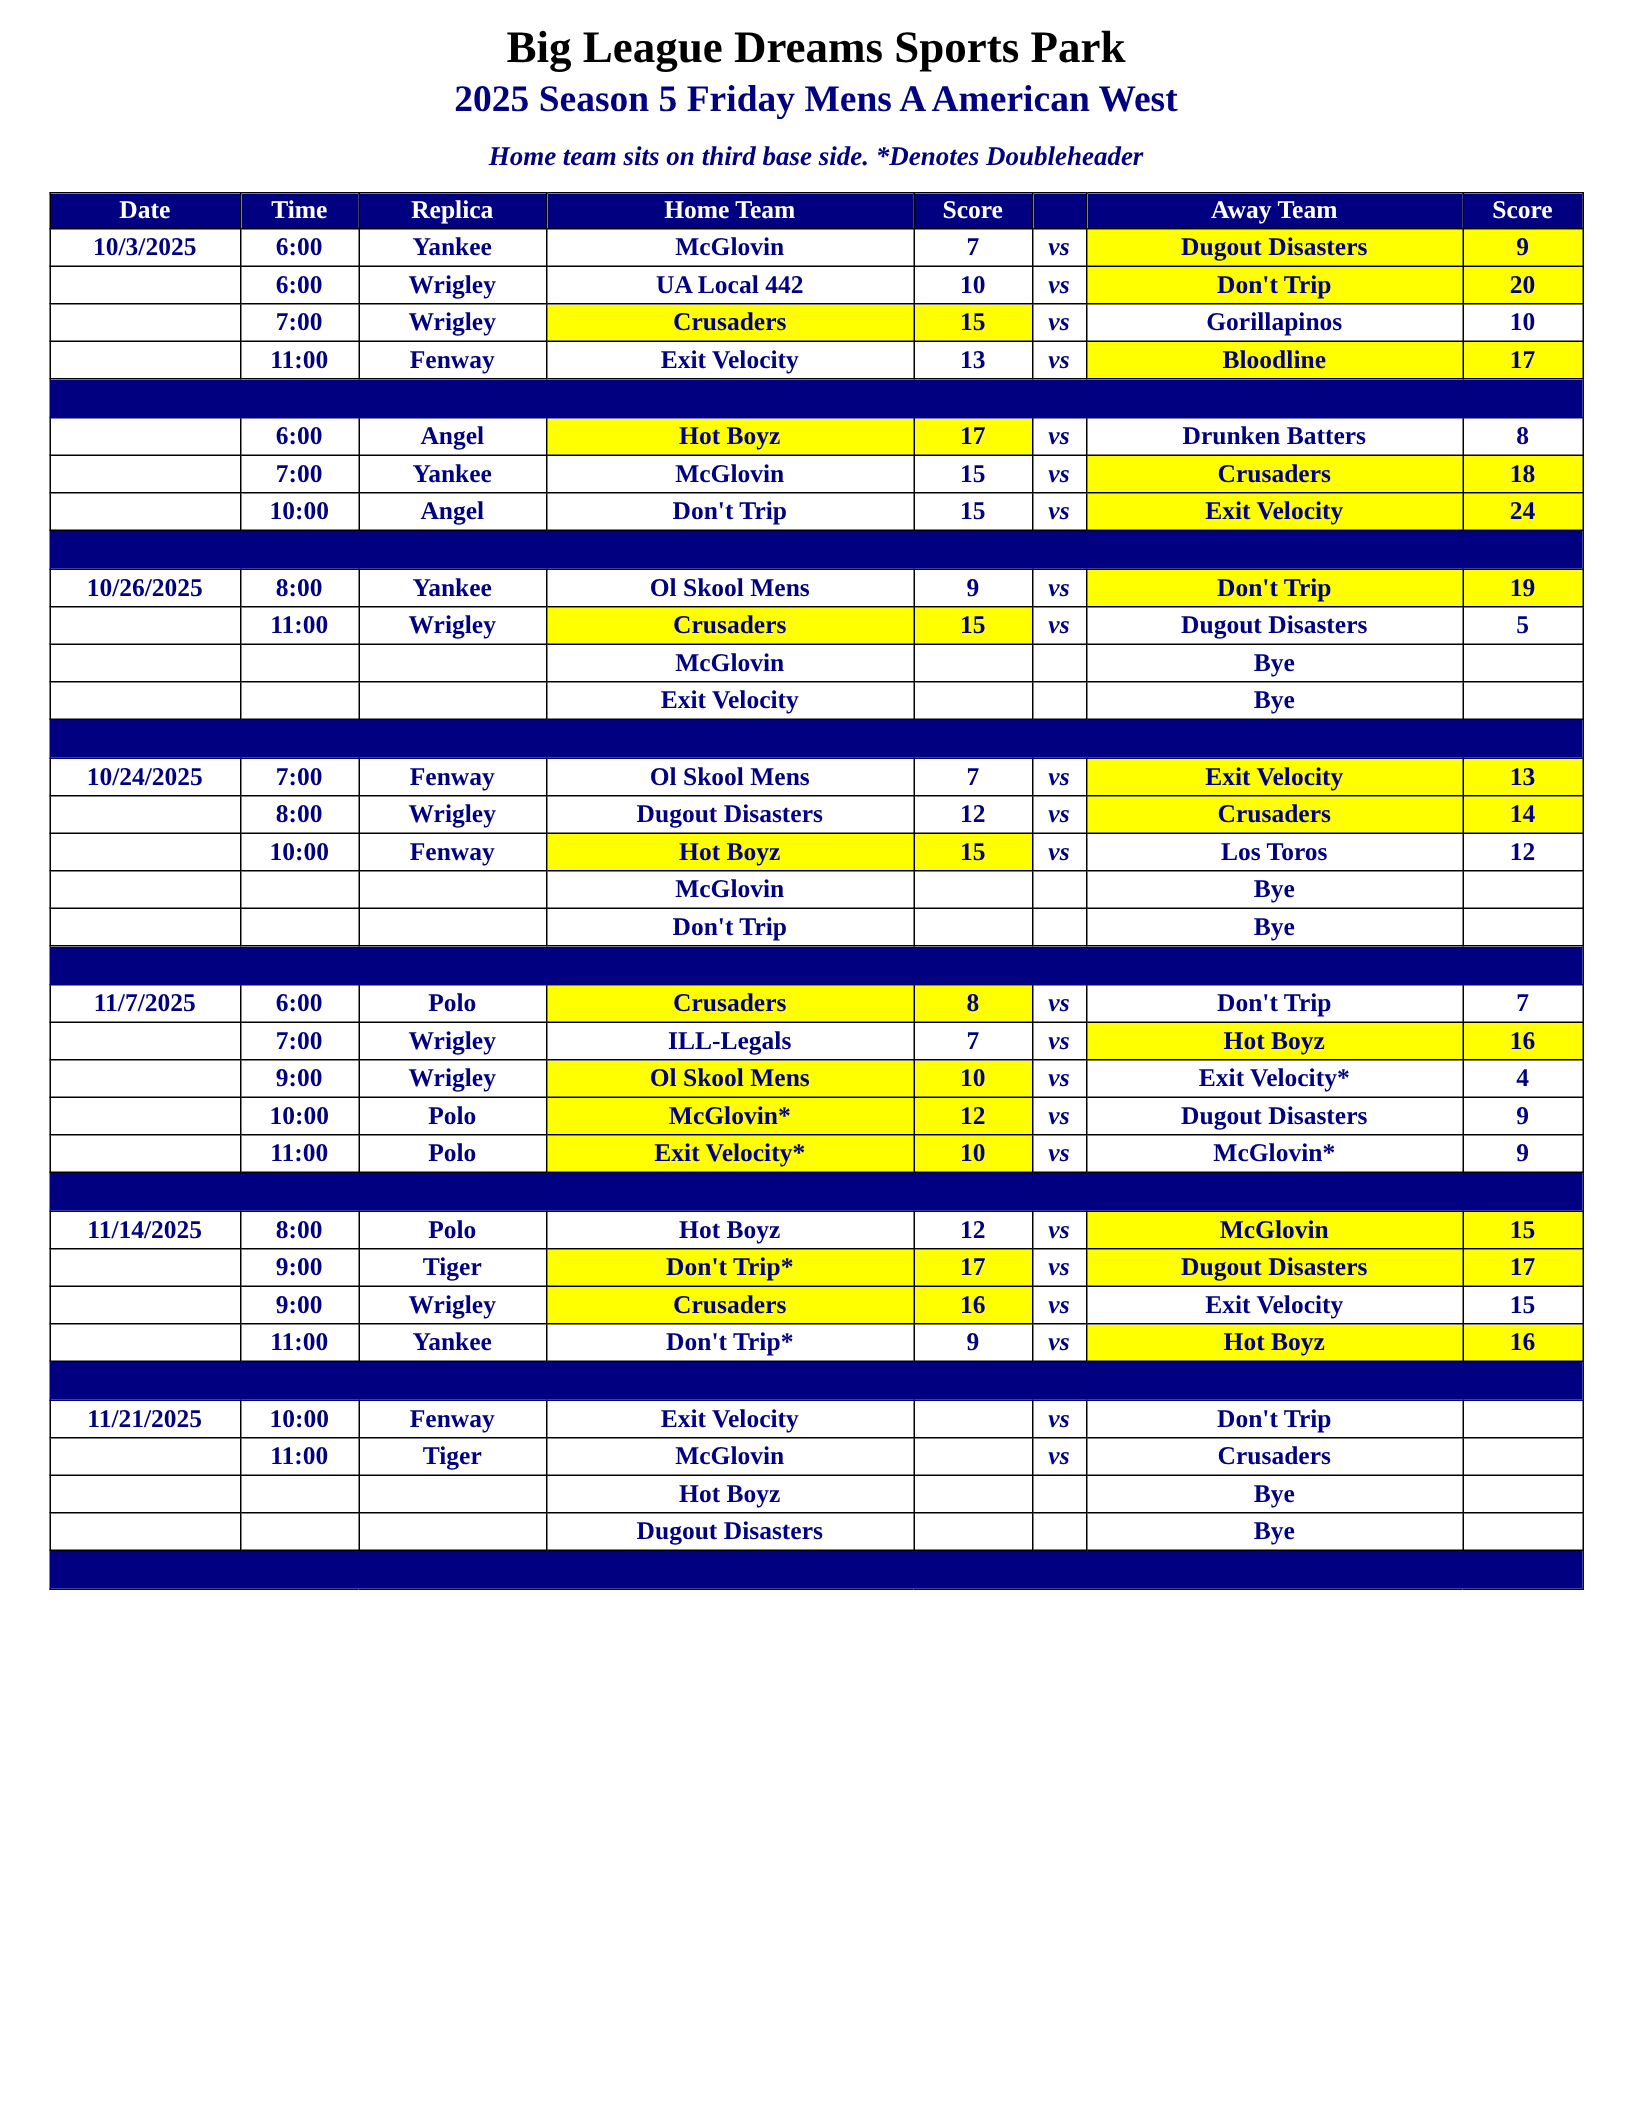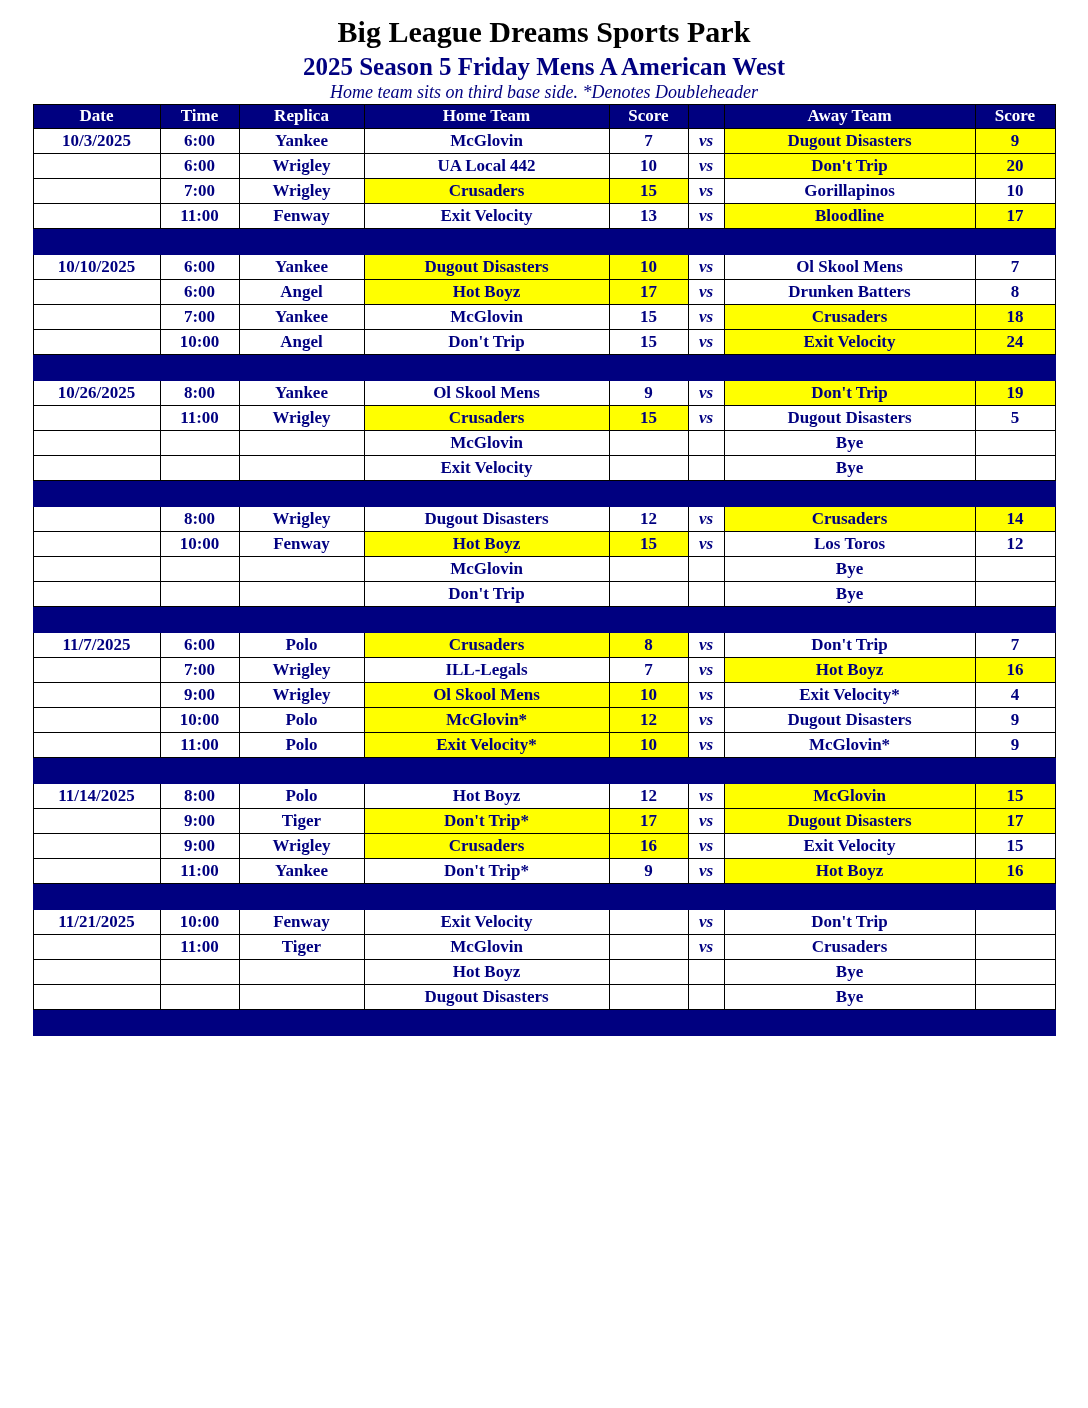--- a/index.html
+++ b/index.html
@@ -29,33 +29,33 @@
   }
   .page-subtitle {
     margin-top: 2px;
     text-align: center;
     font-size: 25px;
     font-weight: bold;
     color: var(--navy);
     line-height: 1.2;
   }
   .schedule-note {
-    margin-top: 0;
+    margin-top: 12px;
     text-align: center;
     font-size: 18px;
-    font-weight: normal;
+    font-weight: bold;
     font-style: italic;
     color: var(--navy);
     line-height: 1.2;
   }
   table.schedule {
     border-collapse: collapse;
     table-layout: fixed;
     width: 1022px;
-    margin: 0 auto 0 auto;
+    margin: 12px auto 0 auto;
   }
   table.schedule th,
   table.schedule td {
     border: 1px solid #000000;
     height: 25px;
     padding: 0 3px;
     font-size: 17px;
     font-weight: bold;
     color: var(--navy);
     text-align: center;
@@ -149,30 +149,20 @@
         <td class="home">Exit Velocity</td>
         <td class="score">13</td>
         <td class="vs">vs</td>
         <td class="away hl">Bloodline</td>
         <td class="score hl">17</td>
       </tr>
       <tr class="sep-row">
         <td colspan="8"></td>
       </tr>
       <tr>
-        <td class="date">10/10/2025</td>
-        <td class="time">6:00</td>
-        <td class="replica">Yankee</td>
-        <td class="home hl">Dugout Disasters</td>
-        <td class="score hl">10</td>
-        <td class="vs">vs</td>
-        <td class="away">Ol Skool Mens</td>
-        <td class="score">7</td>
-      </tr>
-      <tr>
         <td class="date"></td>
         <td class="time">6:00</td>
         <td class="replica">Angel</td>
         <td class="home hl">Hot Boyz</td>
         <td class="score hl">17</td>
         <td class="vs">vs</td>
         <td class="away">Drunken Batters</td>
         <td class="score">8</td>
       </tr>
       <tr>
@@ -235,20 +225,30 @@
         <td class="home">Exit Velocity</td>
         <td class="score"></td>
         <td class="vs"></td>
         <td class="away">Bye</td>
         <td class="score"></td>
       </tr>
       <tr class="sep-row">
         <td colspan="8"></td>
       </tr>
       <tr>
+        <td class="date">10/24/2025</td>
+        <td class="time">7:00</td>
+        <td class="replica">Fenway</td>
+        <td class="home">Ol Skool Mens</td>
+        <td class="score">7</td>
+        <td class="vs">vs</td>
+        <td class="away hl">Exit Velocity</td>
+        <td class="score hl">13</td>
+      </tr>
+      <tr>
         <td class="date"></td>
         <td class="time">8:00</td>
         <td class="replica">Wrigley</td>
         <td class="home">Dugout Disasters</td>
         <td class="score">12</td>
         <td class="vs">vs</td>
         <td class="away hl">Crusaders</td>
         <td class="score hl">14</td>
       </tr>
       <tr>

